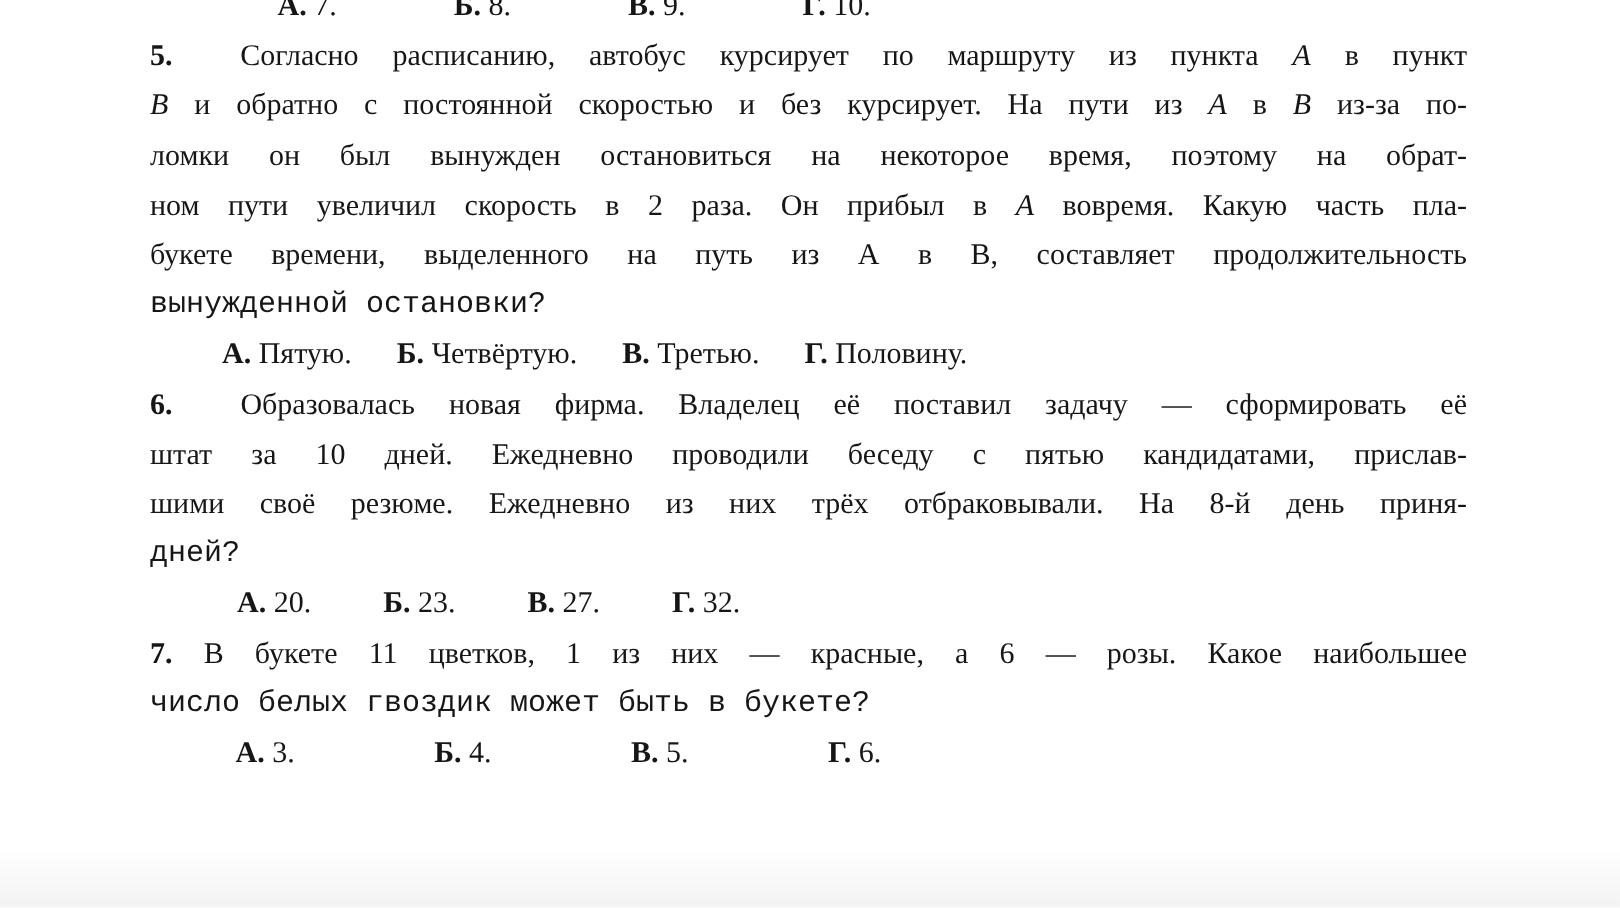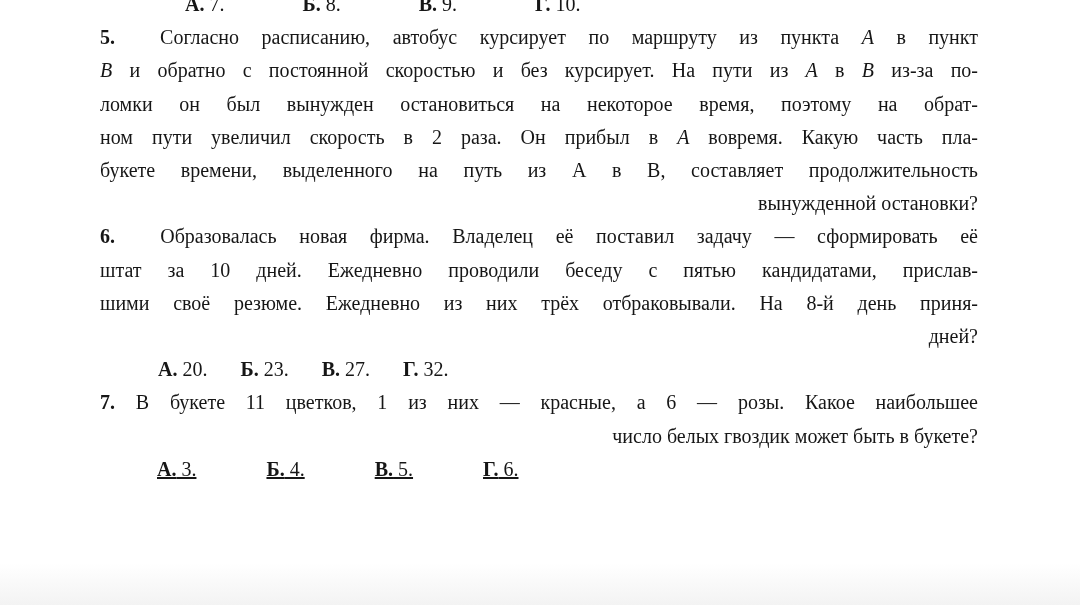--- a/index.html
+++ b/index.html
@@ -21,35 +21,36 @@
     top: -12px;
     width: 878px;
     font-size: 20px;
     line-height: 33.2px;
   }
   .line {
     text-align: justify;
     text-align-last: justify;
   }
   .line.last {
-    text-align: right;
+    text-align: left;
     text-align-last: auto;
+    font-family: Liberation Mono, monospace;
   }
   .b { font-weight: bold; }
   .i { font-style: italic; }
   .answers {
     display: flex;
     align-items: baseline;
   }
   .answers .lbl { font-weight: bold; }
   .opt { white-space: nowrap; }
   .row-top { padding-left: 85px; gap: 78px; }
   .row-0   { padding-left: 48px; gap: 30px; }
-  .row-1   { padding-left: 58px; gap: 33px; align-items: center; }
-  .row-2   { padding-left: 57px; gap: 70px; text-decoration: underline; }
+  .row-1   { padding-left: 58px; gap: 48px; align-items: center; }
+  .row-2   { padding-left: 57px; gap: 93px; }
   .bottom-fade {
     position: absolute;
     left: 0; right: 0; bottom: 0;
     height: 42px;
     background: linear-gradient(to bottom, #ffffff 0%, #f3f3f3 100%);
     pointer-events: none;
   }
 </style>
 </head>
 <body>
@@ -62,20 +63,26 @@
       <span class="opt"><span class="lbl">Г.</span><span>&nbsp;10.</span></span>
     </div>
   <div id="problems">
       <div>
         <div class="line"><span class="b">5.</span><span>&nbsp; Согласно расписанию, автобус курсирует по маршруту из пункта </span><span class="i">А</span><span> в пункт</span></div>
         <div class="line"><span class="i">В</span><span> и обратно с постоянной скоростью и без курсирует. На пути из </span><span class="i">А</span><span> в </span><span class="i">В</span><span> из-за по-</span></div>
         <div class="line"><span>ломки он был вынужден остановиться на некоторое время, поэтому на обрат-</span></div>
         <div class="line"><span>ном пути увеличил скорость в 2 раза. Он прибыл в </span><span class="i">А</span><span> вовремя. Какую часть пла-</span></div>
         <div class="line"><span>букете времени, выделенного на путь из А в В, составляет продолжительность</span></div>
         <div class="line last"><span>вынужденной остановки?</span></div>
+        <div class="answers row-0">
+          <span class="opt"><span class="lbl">А.</span><span>&nbsp;Пятую.</span></span>
+          <span class="opt"><span class="lbl">Б.</span><span>&nbsp;Четвёртую.</span></span>
+          <span class="opt"><span class="lbl">В.</span><span>&nbsp;Третью.</span></span>
+          <span class="opt"><span class="lbl">Г.</span><span>&nbsp;Половину.</span></span>
+        </div>
       </div>
       <div>
         <div class="line"><span class="b">6.</span><span>&nbsp; Образовалась новая фирма. Владелец её поставил задачу — сформировать её</span></div>
         <div class="line"><span>штат за 10 дней. Ежедневно проводили беседу с пятью кандидатами, прислав-</span></div>
         <div class="line"><span>шими своё резюме. Ежедневно из них трёх отбраковывали. На 8-й день приня-</span></div>
         <div class="line last"><span>дней?</span></div>
         <div class="answers row-1">
           <span class="opt"><span class="lbl">А.</span><span>&nbsp;20.</span></span>
           <span class="opt"><span class="lbl">Б.</span><span>&nbsp;23.</span></span>
           <span class="opt"><span class="lbl">В.</span><span>&nbsp;27.</span></span>

